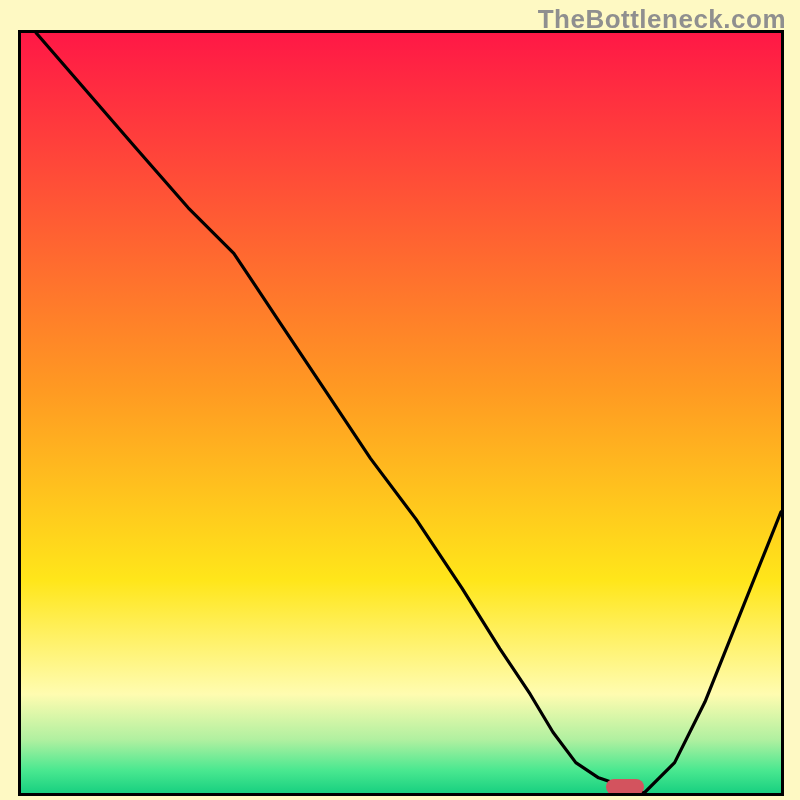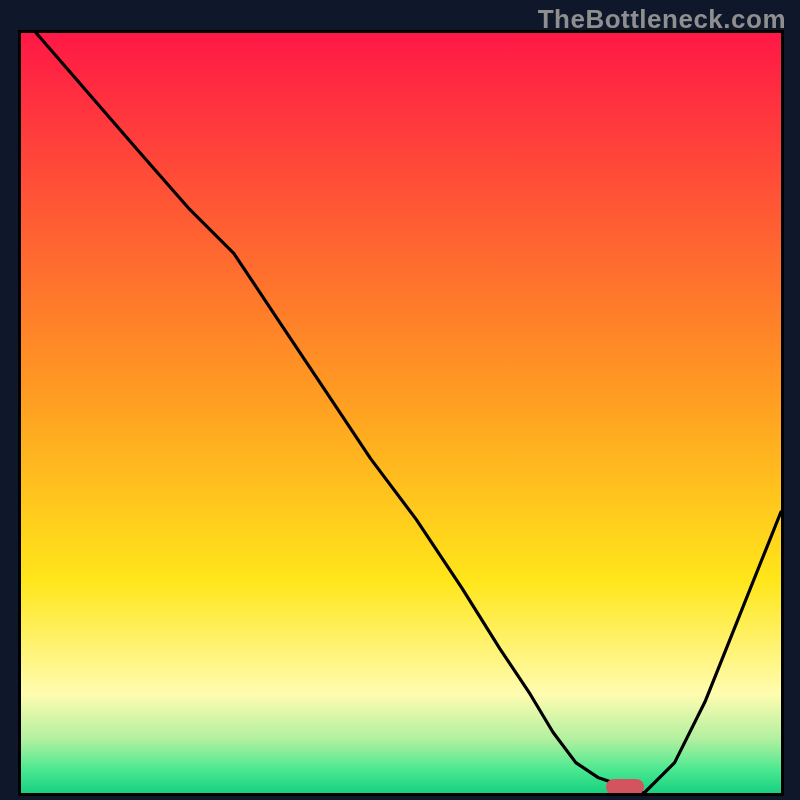--- a/index.html
+++ b/index.html
@@ -7,21 +7,21 @@
     padding: 0;
     width: 800px;
     height: 800px;
     background: #ffffff;
     overflow: hidden;
   }
   .frame {
     position: relative;
     width: 800px;
     height: 800px;
-    background: #0f172a;
+    background: #fef9c3;
   }
   .watermark {
     position: absolute;
     top: 4px;
     right: 14px;
     font-family: Arial, Helvetica, sans-serif;
     font-size: 26px;
     font-weight: 600;
     color: #8f8f8f;
     letter-spacing: 0.5px;

